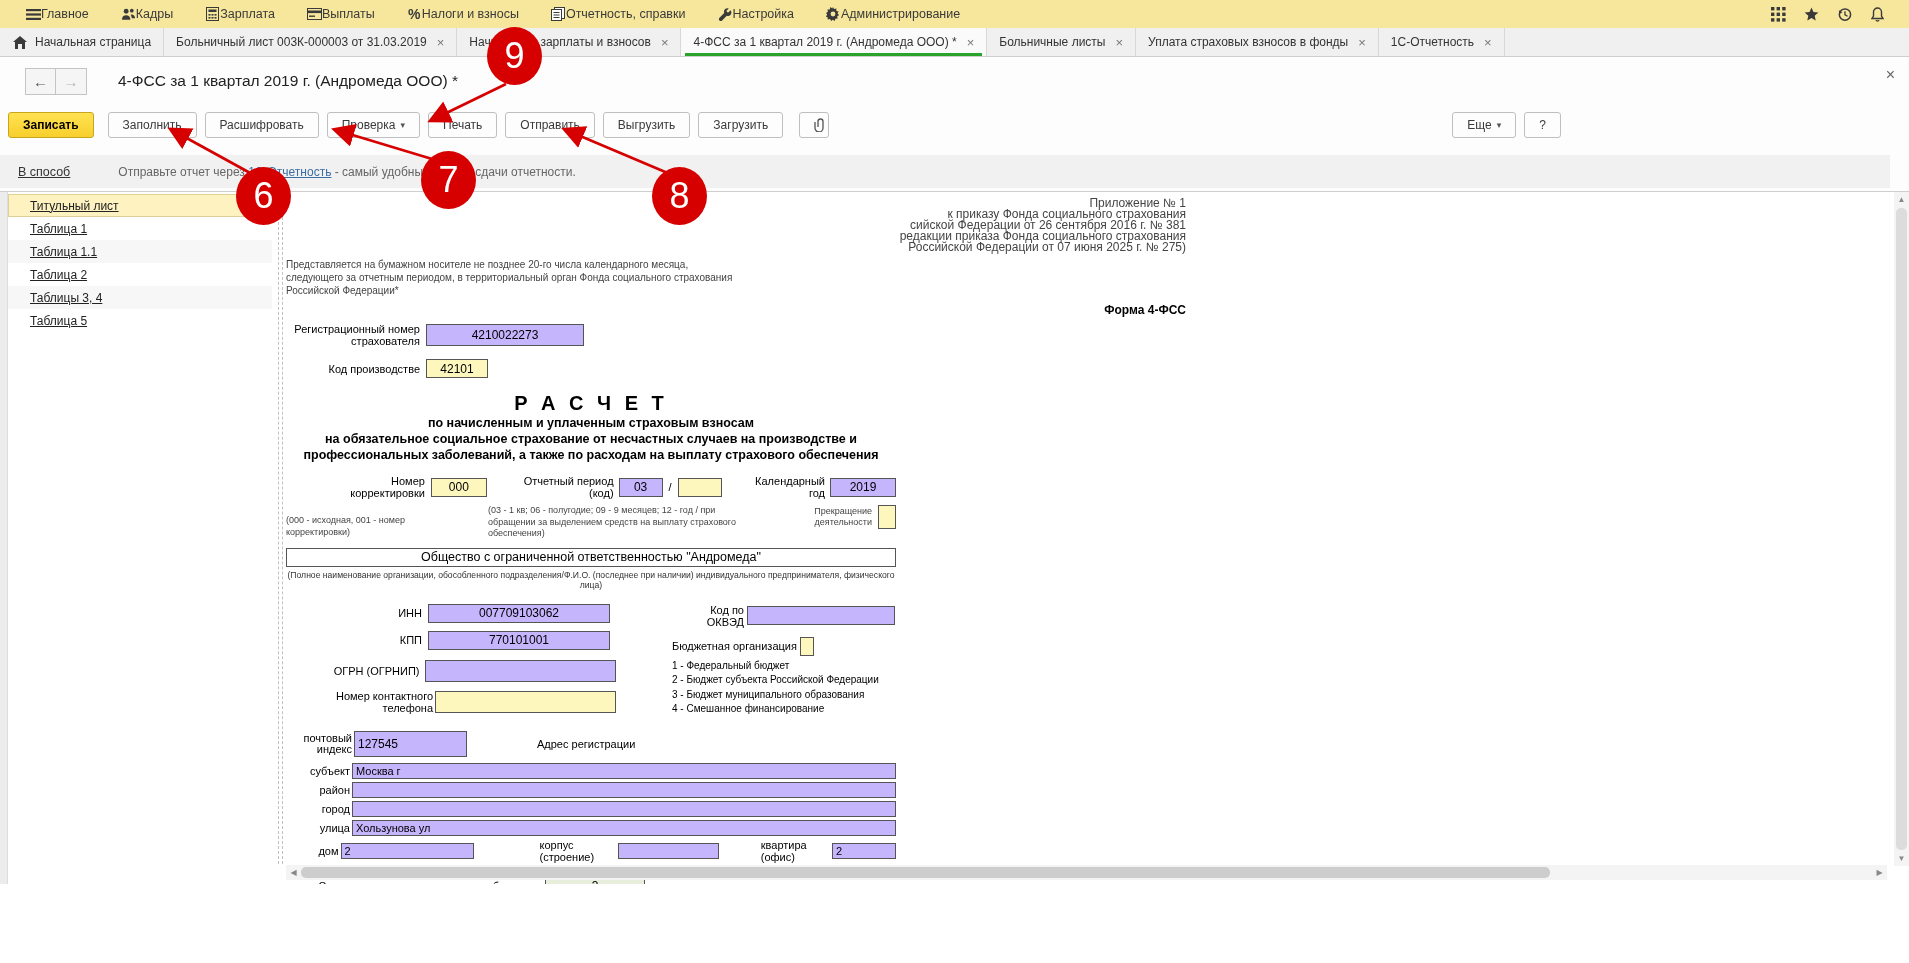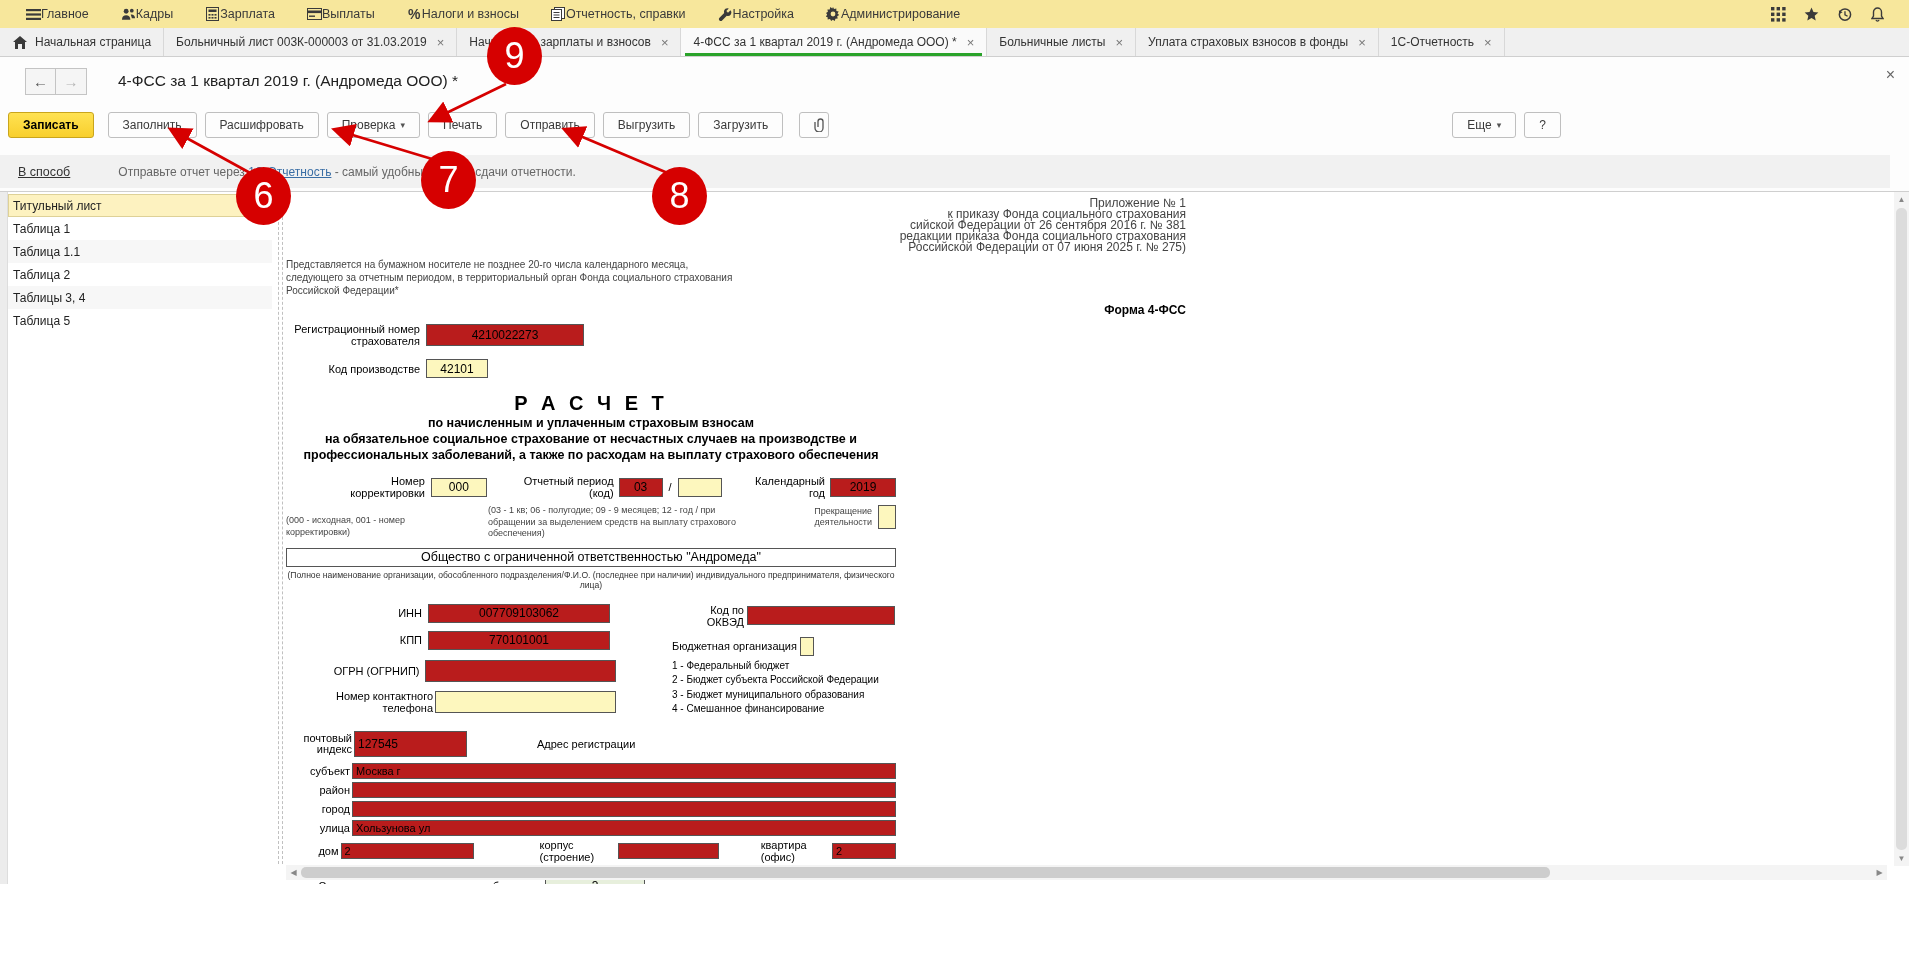--- a/index.html
+++ b/index.html
@@ -50,38 +50,38 @@
                display:flex; align-items:center; padding:0 18px; }
   .status-state { font-size:12.5px; color:#333; text-decoration:underline; cursor:pointer; }
   .status-msg { margin-left:48px; font-size:12px; color:#666; }
   .status-msg a { color:#3a6ea5; text-decoration:underline; cursor:pointer; }
 
   
   .workarea { position:absolute; left:0; top:134px; width:1909px; height:693px; background:#fff;
               border-top:1px solid #cfcfcf; display:flex; }
   .leftstrip { width:8px; background:#ececec; border-right:1px solid #ddd; }
   .sidebar { width:264px; padding-top:2px; }
-  .side-item { height:23px; display:flex; align-items:center; padding-left:4px; font-size:12px;
-               color:#222; cursor:pointer; border:1px solid transparent; }
+  .side-item { height:23px; display:flex; align-items:center; padding-left:21px; font-size:12px;
+               color:#222; cursor:pointer; border:1px solid transparent;text-decoration:underline; }
   .side-item.alt { background:#f7f7f7; }
   .side-item.active { background:#fdf2c0; border-color:#ded197; }
 
   .formwrap { flex:1; position:relative; padding-left:14px; overflow:hidden; }
   .marginline { position:absolute; left:6px; top:0; bottom:20px; width:5px;
                 border-left:1px dashed #c0c0c0; border-right:1px dashed #c0c0c0; }
   .paper { width:900px; position:relative; font-size:11px; color:#000; }
 
   .appendix { margin-top:6px; text-align:right; font-size:12px; color:#444; line-height:11px; }
   .noterow { margin-top:5px; width:450px; font-size:10px; color:#444; line-height:13px; }
   .formname { text-align:right; font-weight:bold; font-size:12px; margin-top:6px; }
 
   .frow { display:flex; align-items:center; }
   .lbl { font-size:11px; color:#000; }
   .lbl.r { text-align:right; }
-  .fld { border:1px solid #555; background:#b91c1c; height:22px; font:12px "Liberation Sans",sans-serif;
+  .fld { border:1px solid #555; background:#c4b5fd; height:22px; font:12px "Liberation Sans",sans-serif;
          padding:0 3px; color:#000; }
   .fld.yellow { background:#fdf7be; }
   .fld.center { text-align:center; }
   .fld.green { background:#e7efdc; }
   .hint { font-size:9px; color:#444; line-height:11.5px; }
 
   .heading { text-align:center; width:610px; margin-top:14px; font-weight:bold; }
   .heading .h1 { font-size:20px; letter-spacing:4px; }
   .heading .h2 { font-size:12.5px; line-height:16px; }
 

